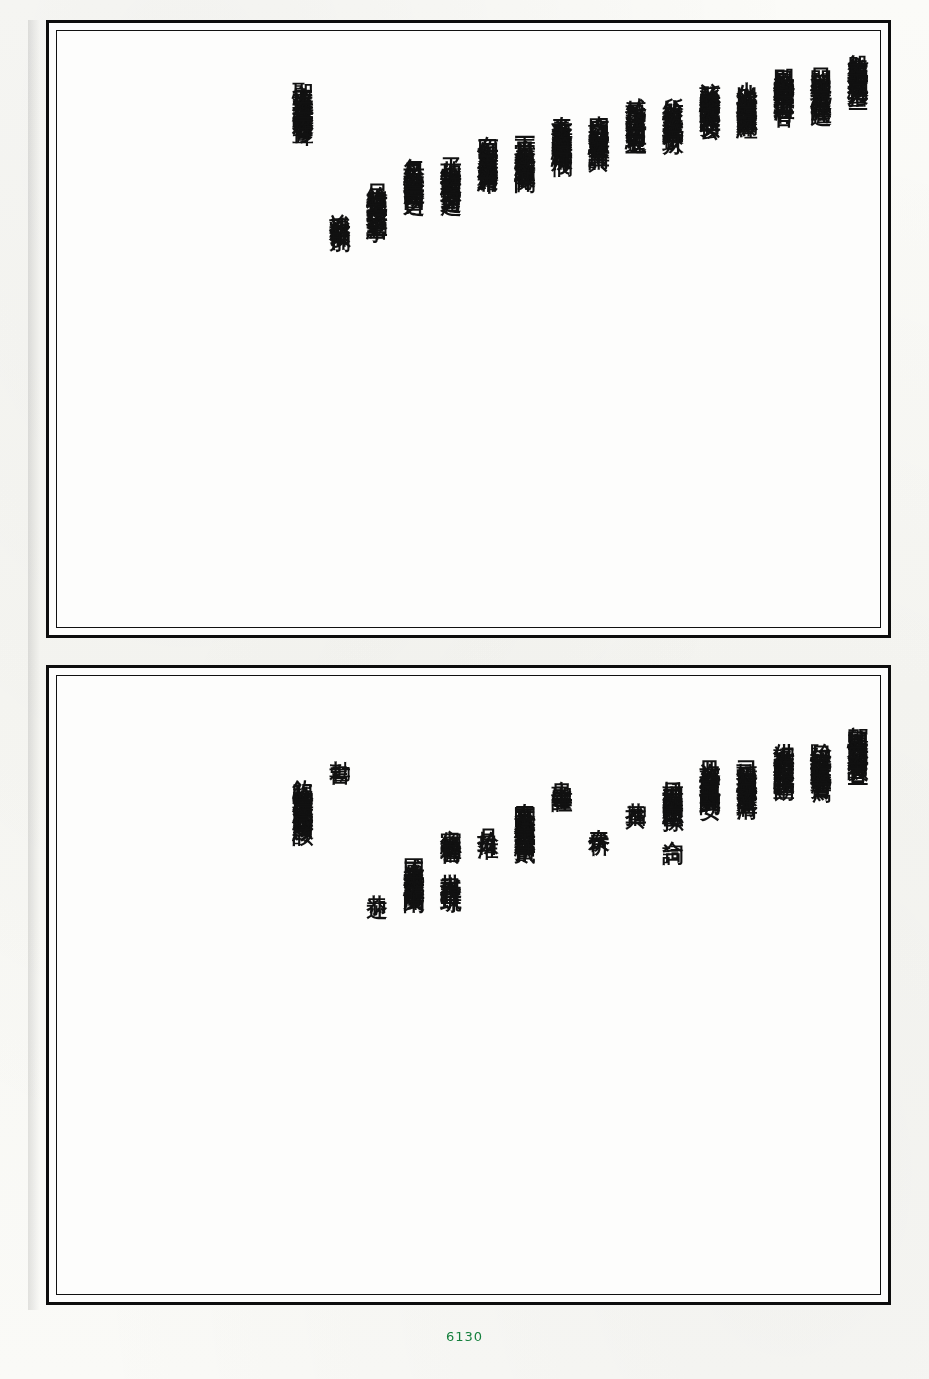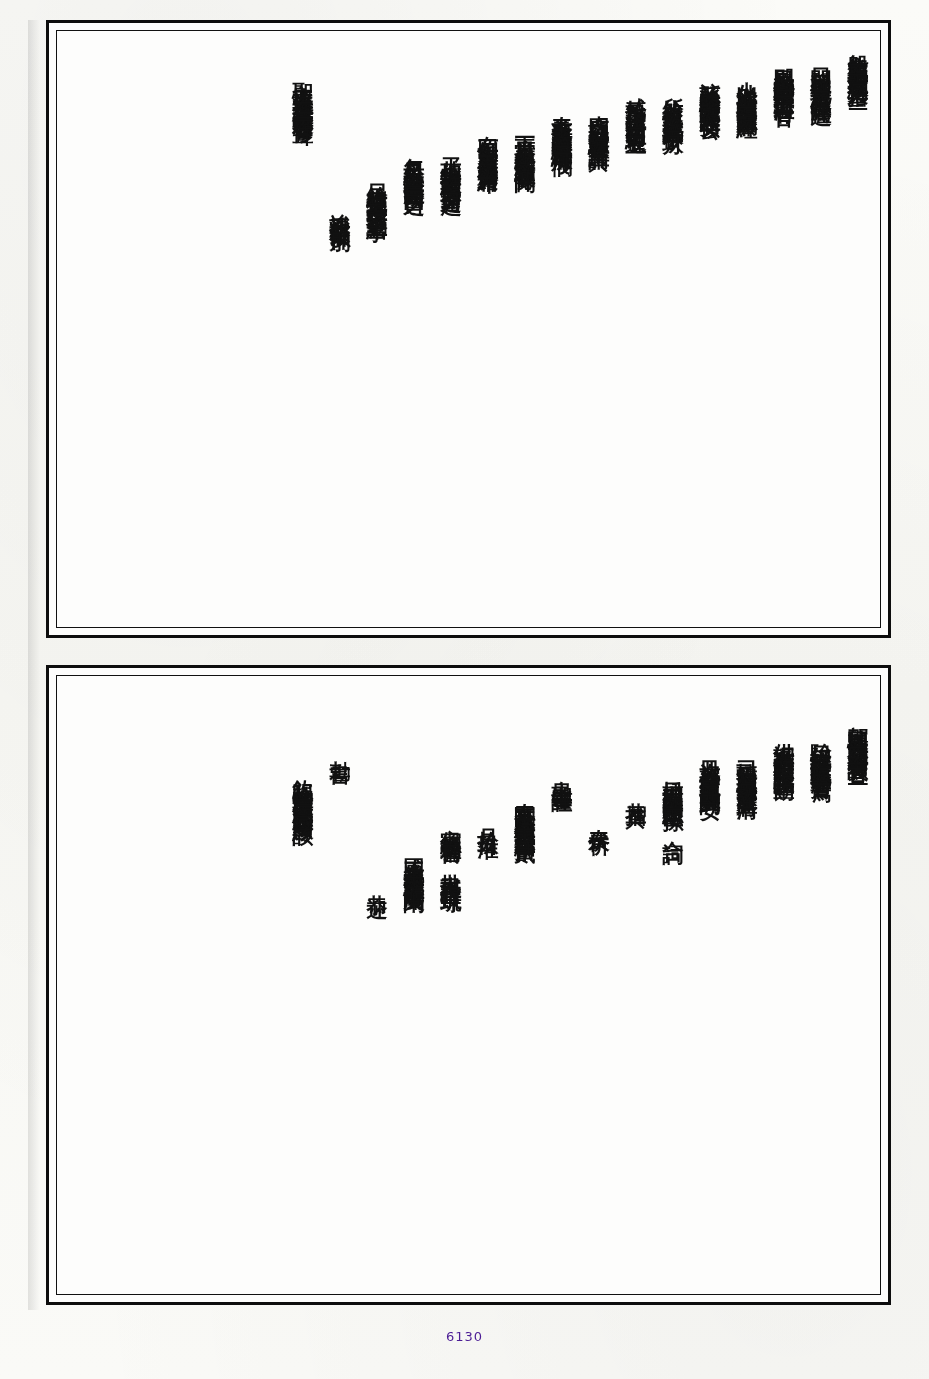--- a/index.html
+++ b/index.html
@@ -106,21 +106,21 @@
   }
   .folio {
     position: absolute;
     left: 0;
     right: 0;
     top: 1329px;
     text-align: center;
     font-family: "DejaVu Sans", sans-serif;
     font-size: 13px;
     letter-spacing: 1px;
-    color: #4c1d95;
+    color: #15803d;
   }
   .edge-shadow {
     position: absolute;
     left: 28px;
     top: 20px;
     width: 12px;
     height: 1290px;
     background: linear-gradient(90deg, rgba(0,0,0,0.10), rgba(0,0,0,0));
     pointer-events: none;
   }

